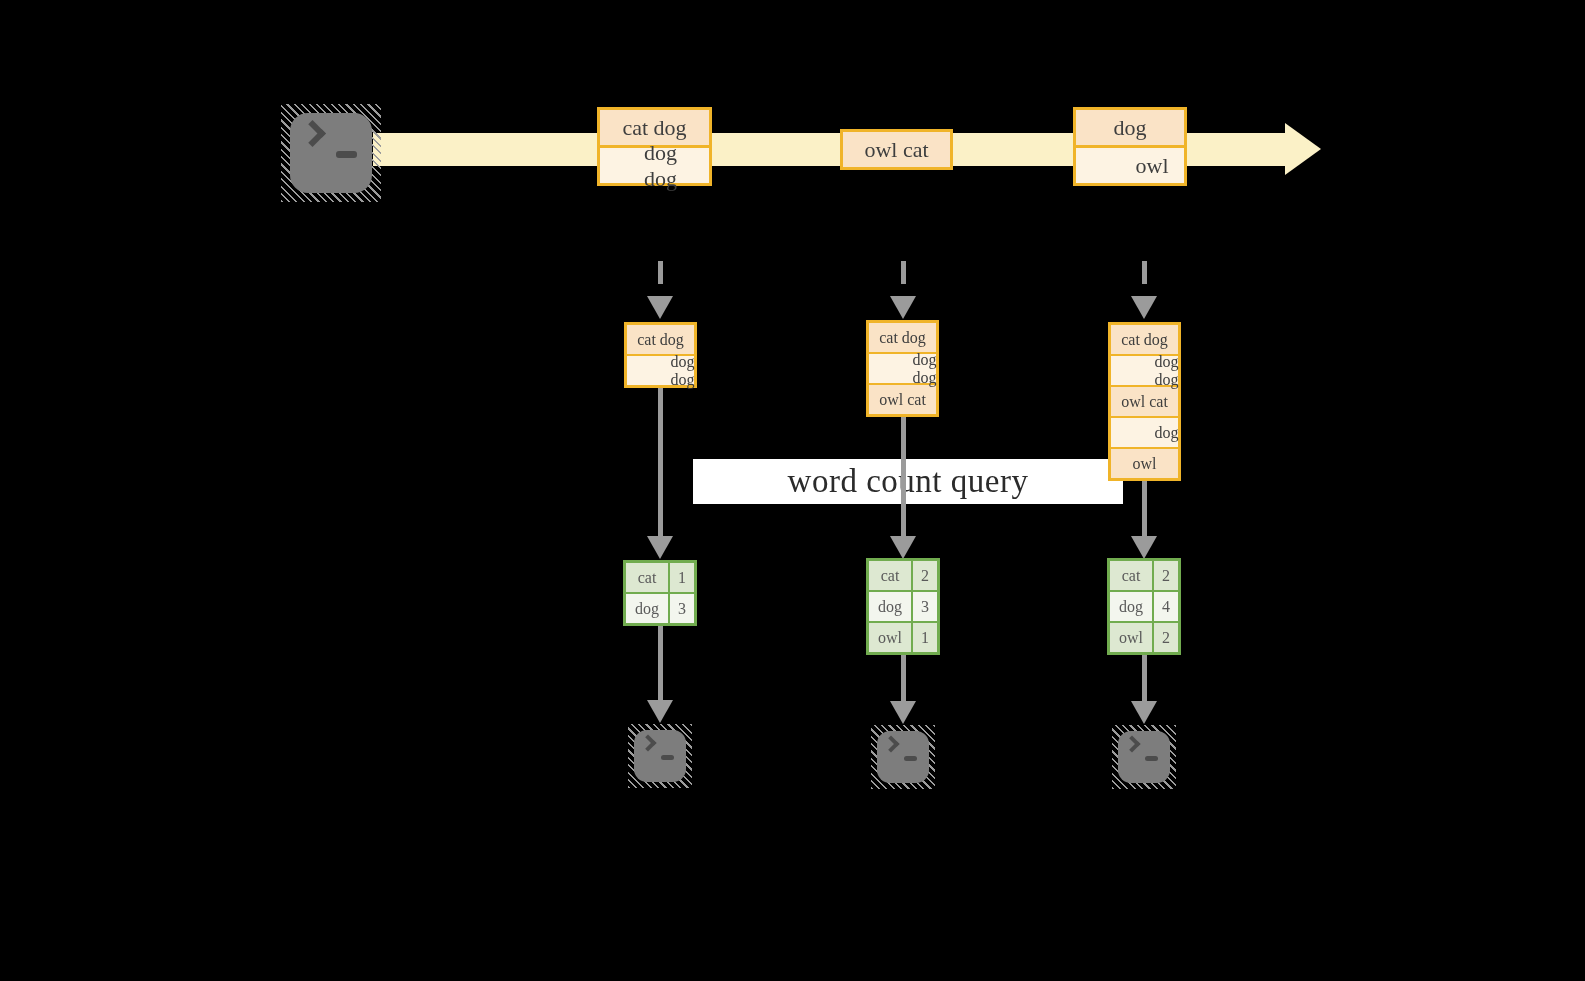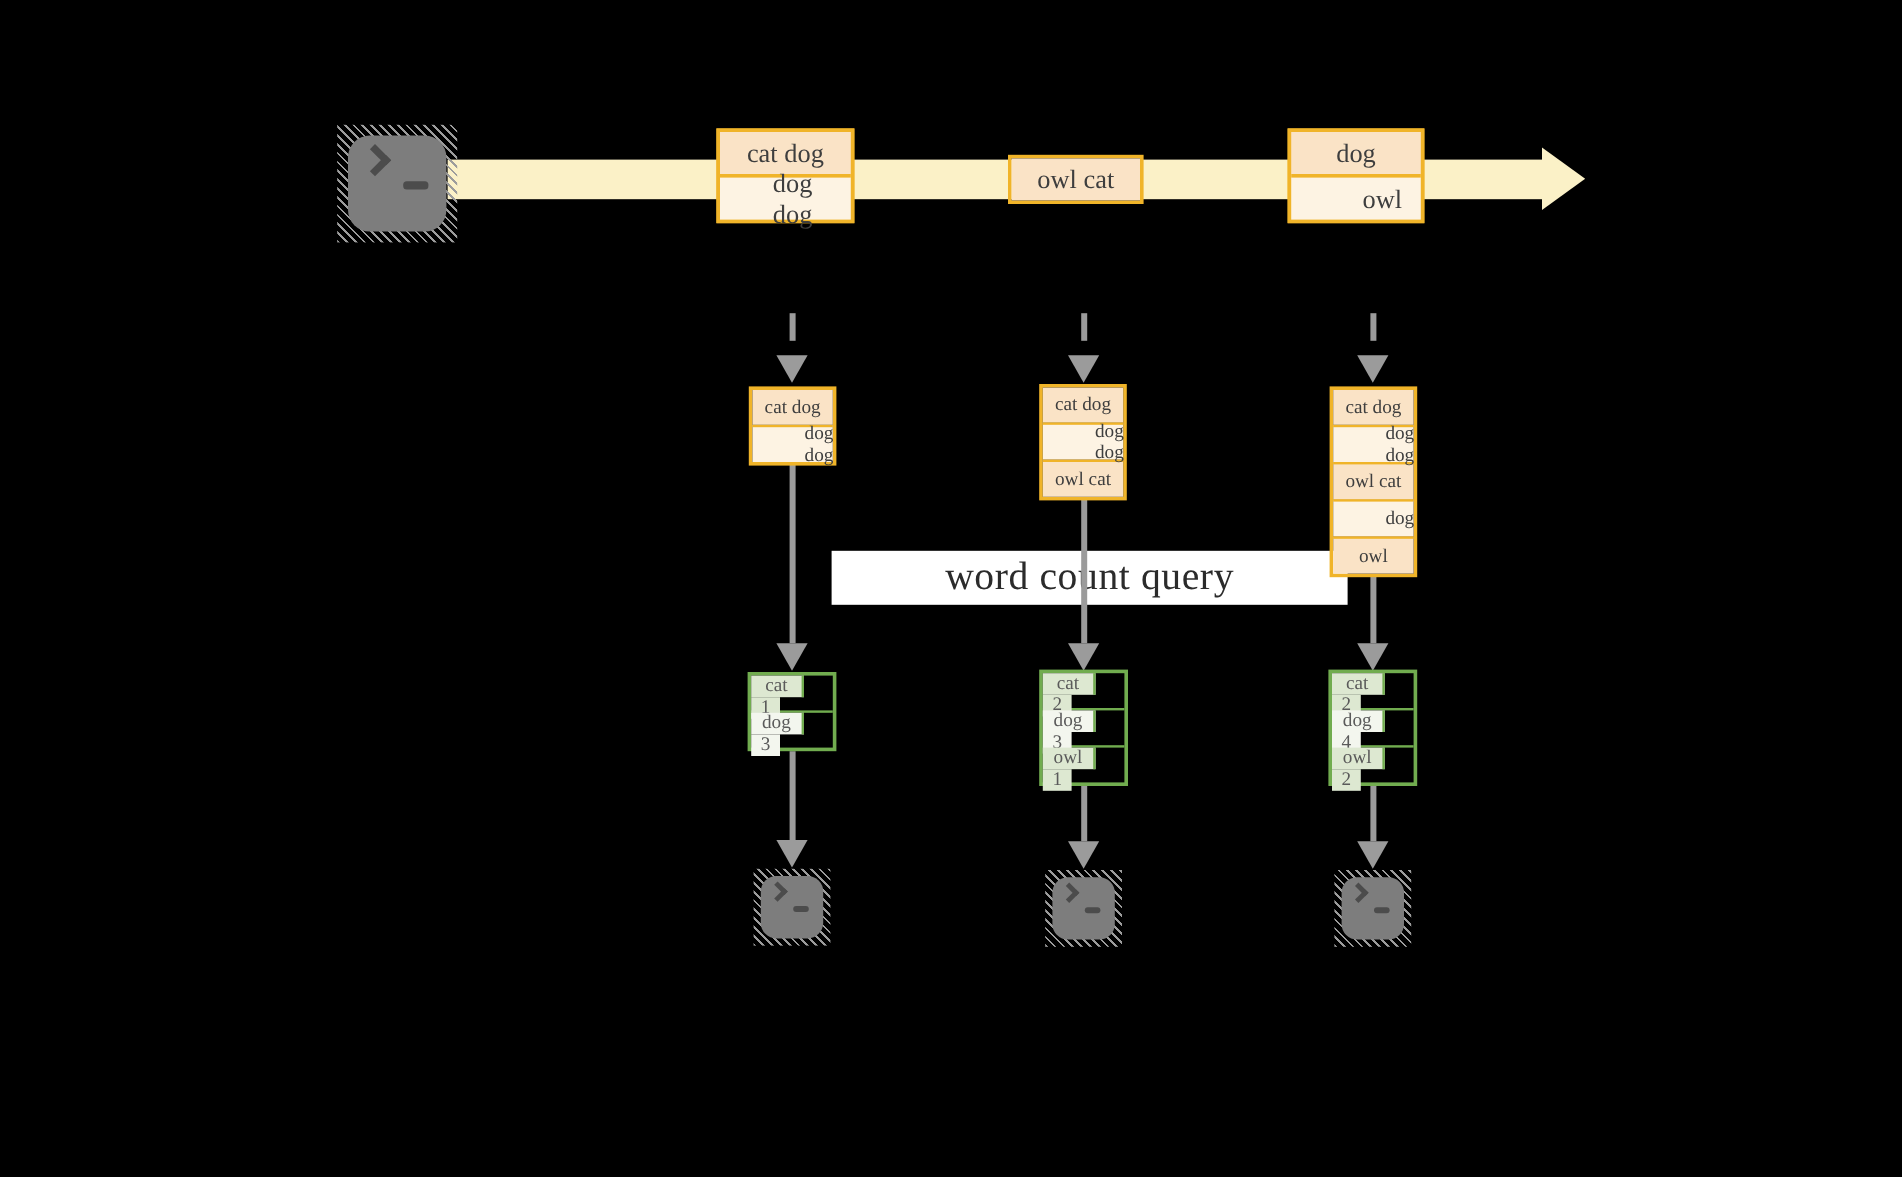--- a/index.html
+++ b/index.html
@@ -20,21 +20,21 @@
   .evbox .row + .row{border-top:3px solid #F0B429;}
   .state{position:absolute;border:3px solid #F0B429;box-sizing:border-box;width:73px;z-index:3;}
   .state .srow{display:flex;align-items:center;justify-content:center;
                height:29px;font-size:16px;color:#3E3E3E;}
   .state .srow + .srow{border-top:2px solid #F0B429;}
   .peach{background:#FAE3C6;}
   .cream{background:#FDF3E3;padding-left:44px;}
 
   
   .gtable{position:absolute;border:3px solid #71AC4F;box-sizing:border-box;width:74px;z-index:3;}
-  .gtable .grow{display:flex;height:29px;flex-direction:column;}
+  .gtable .grow{display:flex;height:29px;}
   .gtable .grow + .grow{border-top:2px solid #71AC4F;}
   .gtable .word{width:42px;border-right:2px solid #71AC4F;display:flex;align-items:center;
                 justify-content:center;font-size:16px;color:#5A5A5A;}
   .gtable .cnt{width:24px;display:flex;align-items:center;justify-content:center;
                font-size:16px;color:#5A5A5A;}
   .grow.sage .word,.grow.sage .cnt{background:#DDE8D1;}
   .grow.pale .word,.grow.pale .cnt{background:#F3F6EE;}
 
   
   .vline{position:absolute;width:5px;background:#9B9B9B;z-index:2;}

